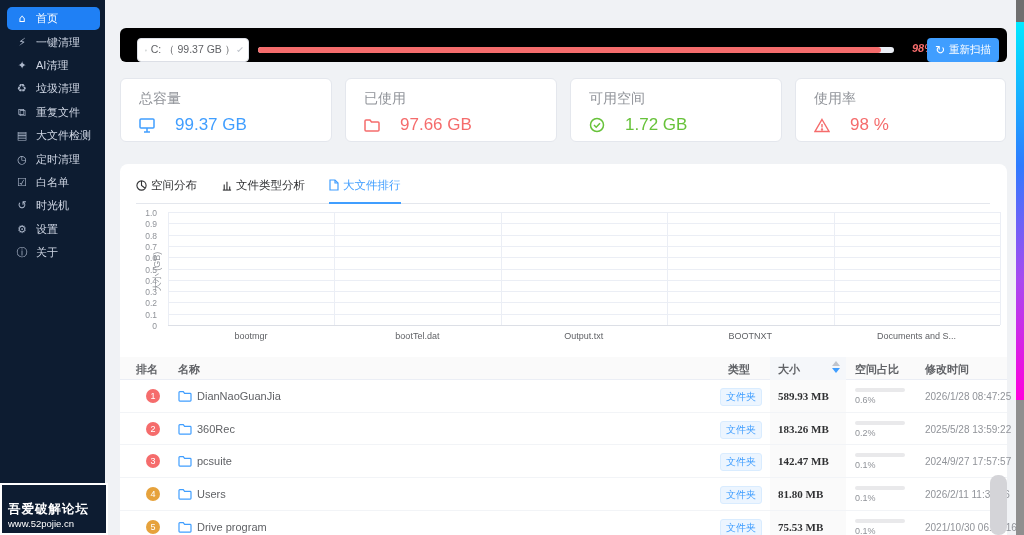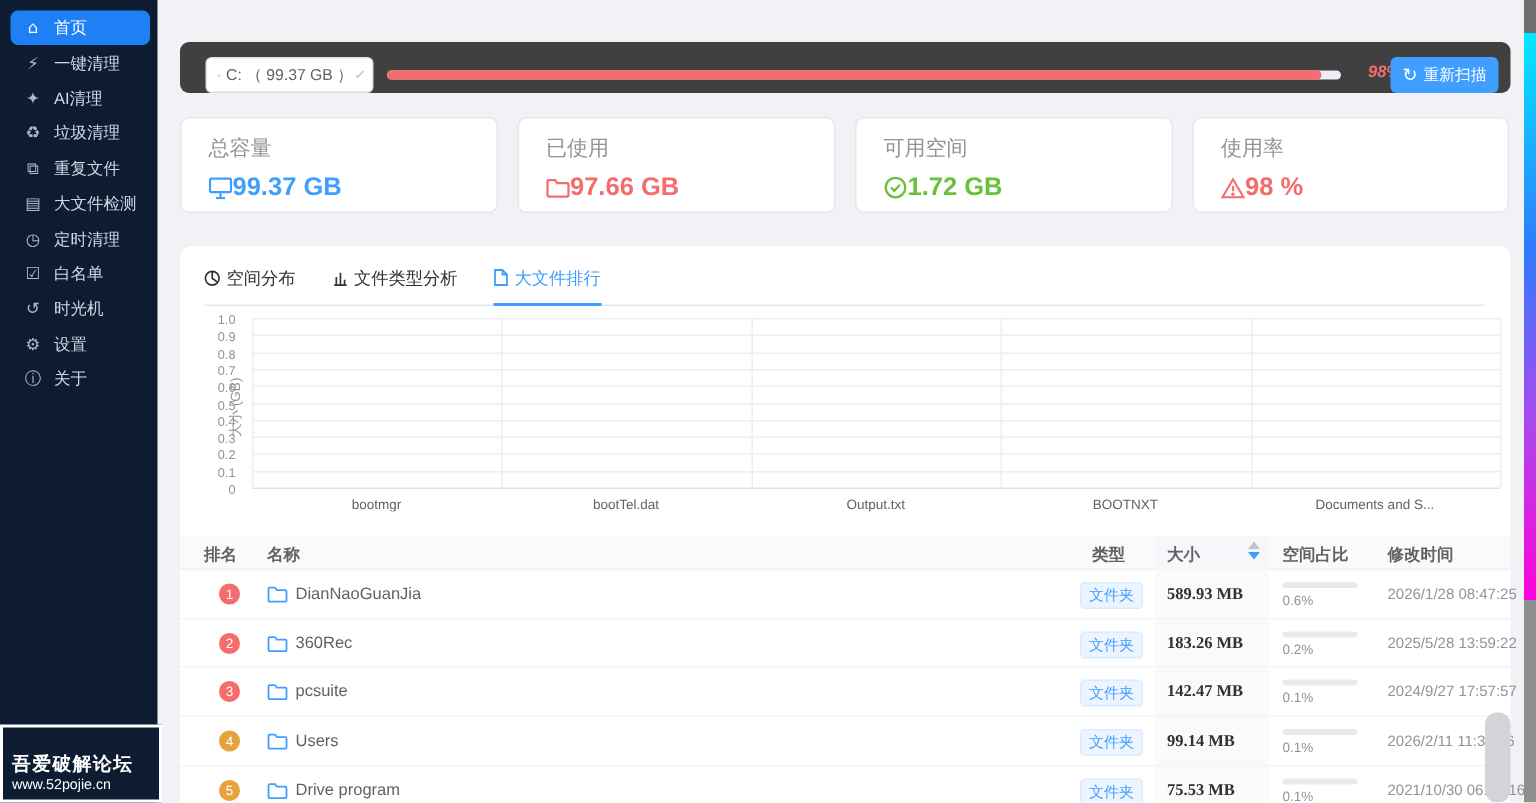--- a/index.html
+++ b/index.html
@@ -12,34 +12,34 @@
   .side-items { position:absolute; top:7px; left:0; right:0; }
   .side-item { height:23.4px; display:flex; align-items:center; margin:0 5px 0 7px; padding-left:8px; border-radius:5px; color:#cfd6e4; font-size:11px; cursor:pointer; }
   .side-item.active { background:#1f80f5; color:#ffffff; }
   .side-icon { width:14px; margin-right:7px; font-size:11px; color:#aeb9cc; text-align:center; font-family:"DejaVu Sans",sans-serif; }
   .side-item.active .side-icon { color:#ffffff; }
   .watermark { position:absolute; left:0; bottom:0; width:108px; background:#0d1c31; border:2px solid #ffffff; padding:16px 6px 4px; }
   .wm1 { color:#ffffff; font-size:12.5px; font-weight:bold; letter-spacing:1px; white-space:nowrap; }
   .wm2 { color:#ffffff; font-size:9.5px; }
 
   
-  .toolbar { left:120px; top:28px; width:887px; height:34px; background:#404040; border-radius:6px; }
+  .toolbar { left:120px; top:28px; width:887px; height:34px; background:#000000; border-radius:6px; }
   .drive-select { left:17px; top:10px; width:112px; height:24px; border:1px solid #dcdfe6; border-radius:4px; background:#fff; display:flex; align-items:center; padding:0 7px; gap:4px; cursor:pointer; }
   .drive-select .txt { font-size:10.5px; color:#606266; white-space:nowrap; }
   .chev { margin-left:auto; width:6px; height:6px; border-right:1.4px solid #c0c4cc; border-bottom:1.4px solid #c0c4cc; transform:rotate(45deg); margin-top:-3px; }
   .progress-track { left:138px; top:19px; width:636px; height:6px; background:#ebeef5; border-radius:3px; }
   .progress-fill { height:6px; background:#f56c6c; border-radius:3px; }
   .pct-label { left:792px; top:14px; font-size:11px; font-weight:bold; color:#f56c6c;font-style:italic; }
   .rescan-btn { left:807px; top:10px; height:24px; padding:0 8px; background:#409eff; color:#fff; border:none; border-radius:4px; font-size:10.5px; display:flex; align-items:center; gap:4px; cursor:pointer; font-family:inherit; }
   .rescan-btn .ric { font-family:"DejaVu Sans",sans-serif; font-size:12px; line-height:1; }
 
   
   .card { top:78px; height:64px; background:#fff; border:1px solid #e4e7ed; border-radius:6px; }
   .card .clabel { margin:11px 0 0 18px; font-size:14px; color:#909399; }
-  .card .cvalue { margin:7px 0 0 18px; display:flex; align-items:center; gap:0; font-size:17px; font-weight:700; }
+  .card .cvalue { margin:7px 0 0 18px; display:flex; align-items:center; gap:20px; font-size:17px; font-weight:400; }
   .c-blue { color:#409eff; } .c-red { color:#f56c6c; } .c-green { color:#67c23a; }
 
   
   .panel { left:120px; top:164px; width:887px; height:383px; background:#fff; border-radius:8px 8px 0 0; }
   .tabs { position:absolute; left:16px; right:17px; top:13px; height:27px; border-bottom:1px solid #e4e7ed; display:flex; gap:24px; }
   .tab { display:flex; align-items:center; gap:4px; font-size:11.5px; color:#303133; padding-bottom:9px; cursor:pointer; border-bottom:2px solid transparent; margin-bottom:-1px; }
   .tab.active { color:#409eff; border-bottom-color:#409eff; }
   .tab svg { display:block; }
 
   
@@ -327,21 +327,21 @@
     <span class="ftime">2024/9/27 17:57:57</span>
   </div>
         <div class="trow">
     <div class="size-cell-bg"></div>
     <span class="badge warning">4</span>
     <svg class="fold" width="14" height="12" viewBox="0 0 16 14" fill="none" stroke="#409eff" stroke-width="1.4">
       <path d="M1 3 a1 1 0 0 1 1-1 h4 l1.5 2 H14 a1 1 0 0 1 1 1 v7 a1 1 0 0 1 -1 1 H2 a1 1 0 0 1 -1-1 z"></path>
     </svg>
     <span class="fname">Users</span>
     <span class="ftag">文件夹</span>
-    <span class="fsize">99.14 MB</span>
+    <span class="fsize">81.80 MB</span>
     <span class="ratio-track"><span class="ratio-fill" style="width: 0.4px;"></span></span>
     <span class="ratio-label">0.1%</span>
     <span class="ftime">2026/2/11 11:39:26</span>
   </div>
         <div class="trow">
     <div class="size-cell-bg"></div>
     <span class="badge warning">5</span>
     <svg class="fold" width="14" height="12" viewBox="0 0 16 14" fill="none" stroke="#409eff" stroke-width="1.4">
       <path d="M1 3 a1 1 0 0 1 1-1 h4 l1.5 2 H14 a1 1 0 0 1 1 1 v7 a1 1 0 0 1 -1 1 H2 a1 1 0 0 1 -1-1 z"></path>
     </svg>

